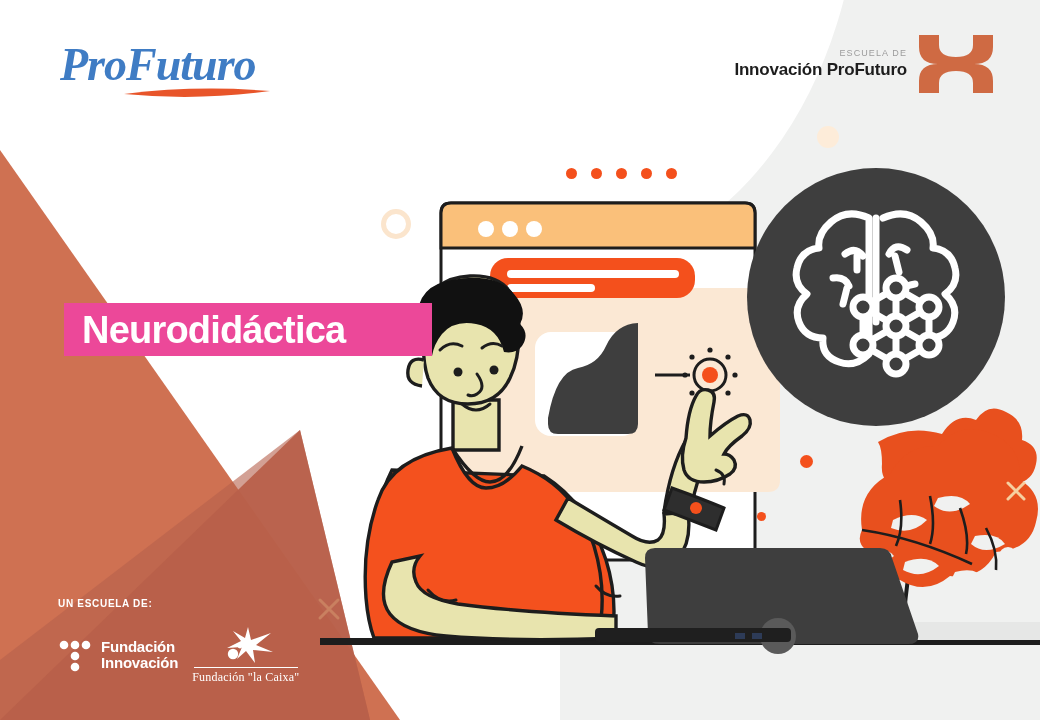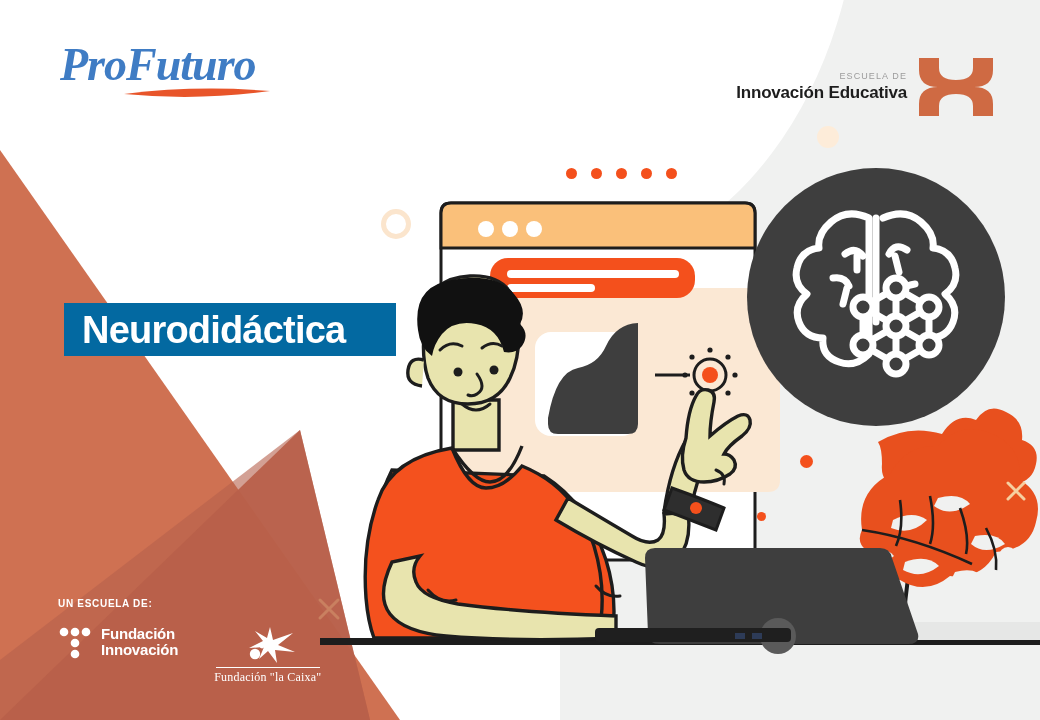--- a/index.html
+++ b/index.html
@@ -36,30 +36,30 @@
     position:absolute;left:0;top:0;width:400px;height:720px;
     background:#b6614c;
     clip-path:polygon(300px 430px, 370px 720px, 0 720px, 0 660px);
     opacity:.6;
   }
 
   
   .profuturo{position:absolute;left:58px;top:38px;width:230px;height:70px;text-decoration:underline;}
   .profuturo svg{display:block;}
 
-  .escuela{position:absolute;right:45px;top:58px;display:flex;align-items:center;gap:10px;}
+  .escuela{position:absolute;right:45px;top:35px;display:flex;align-items:center;gap:10px;}
   .escuela-text{text-align:right;line-height:1.05;}
   .escuela-sup{font-size:9px;letter-spacing:1.1px;color:#9c9c9c;font-weight:400;display:block;margin-bottom:2px;}
   .escuela-main{font-size:17px;font-weight:bold;color:#1d1d1d;display:block;letter-spacing:-.2px;}
   .escuela-mark{width:78px;height:58px;}
 
   
   .title-banner{
-    position:absolute;left:64px;top:303px;width:332px;height:53px;
-    background:#0369a1;display:flex;align-items:center;
+    position:absolute;left:64px;top:303px;width:368px;height:53px;
+    background:#ec4899;display:flex;align-items:center;
     padding-left:18px;box-sizing:border-box;z-index:40;
   }
   .title-text{
     color:#ffffff;font-size:38px;font-weight:bold;letter-spacing:-.8px;
     line-height:1;white-space:nowrap;
   }
 
   
   .illus{position:absolute;left:0;top:0;width:1040px;height:720px;z-index:20;pointer-events:none;}
   .illus svg{display:block;}
@@ -71,21 +71,21 @@
 
   
   .dot{position:absolute;border-radius:50%;z-index:25;}
   .ring{position:absolute;border-radius:50%;z-index:25;}
 
   
   .sponsors{position:absolute;left:58px;top:598px;z-index:45;}
   .sponsors-label{
     color:#ffffff;font-size:10px;font-weight:bold;letter-spacing:.7px;margin-bottom:16px;
   }
-  .sponsors-row{display:flex;align-items:flex-start;gap:36px;}
+  .sponsors-row{display:flex;align-items:center;gap:14px;}
   .tf-logo{display:flex;align-items:center;gap:9px;}
   .tf-text{color:#fff;font-size:15px;font-weight:bold;line-height:1.05;letter-spacing:-.2px;}
   .lacaixa{display:flex;flex-direction:column;align-items:center;}
   .lacaixa-rule{width:104px;height:1px;background:#ffffff;margin:2px 0 2px;}
   .lacaixa-text{color:#fff;font-family:"Liberation Serif", serif;font-size:12px;letter-spacing:.2px;}
 </style>
 </head>
 <body>
 
 <div id="slide">
@@ -282,21 +282,21 @@
   <div class="profuturo">
     <svg width="230" height="70" viewBox="0 0 230 70" xmlns="http://www.w3.org/2000/svg">
       <text x="2" y="42" font-family="'Liberation Serif', serif" font-style="italic" font-weight="bold" font-size="46" fill="#3f7cc4" letter-spacing="-1">ProFuturo</text>
       <path d="M66 56 q72 -9 146 -3 q-72 10 -146 3 Z" fill="#e8552a"></path>
     </svg>
   </div>
 
   <div class="escuela">
     <div class="escuela-text">
       <span class="escuela-sup">ESCUELA DE</span>
-      <span class="escuela-main">Innovación Educativa</span>
+      <span class="escuela-main">Innovación ProFuturo</span>
     </div>
     <svg class="escuela-mark" viewBox="0 0 78 58" xmlns="http://www.w3.org/2000/svg">
       <path d="M2 0 H22 V10 q0 12 17 12 q17 0 17 -12 V0 H76 V12 q0 17 -19 17 q19 0 19 17 V58 H56 V48 q0 -12 -17 -12 q-17 0 -17 12 V58 H2 V46 q0 -17 19 -17 q-19 0 -19 -17 Z" fill="#cf6a43"></path>
     </svg>
   </div>
 
   <div class="title-banner">
     <span class="title-text">Neurodidáctica</span>
   </div>
 

